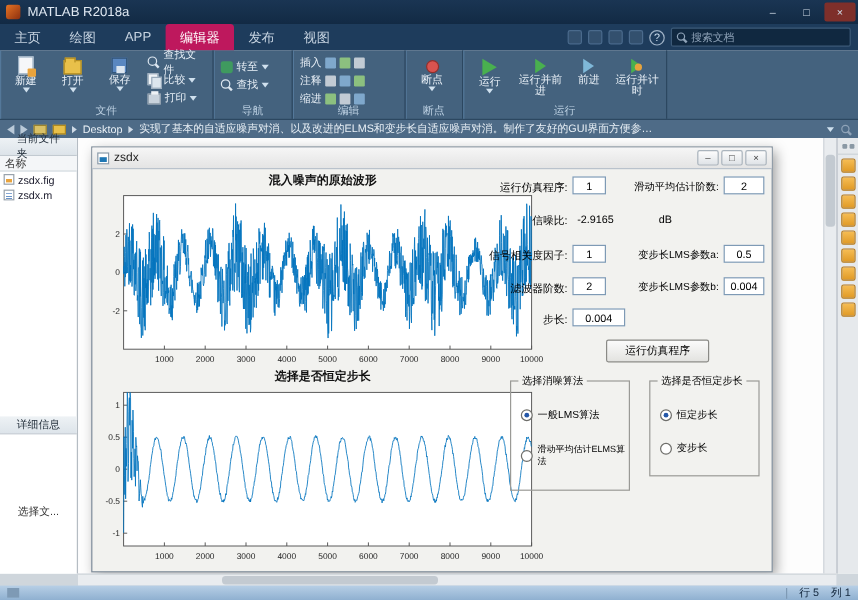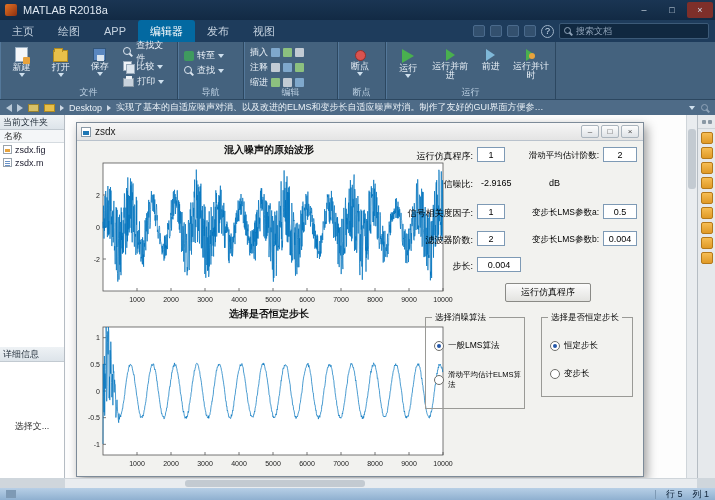--- a/index.html
+++ b/index.html
@@ -16,21 +16,21 @@
   .winbtns { margin-left:auto; display:flex; }
   .winbtn { width:26px; height:16px; margin-right:2px; color:#cfdae6; font-size:9px;
             display:flex; align-items:center; justify-content:center; border-radius:2px; }
   .winbtn.close { background:#7e2f2a; }
 
   
   .tabrow { position:absolute; top:20px; left:0; width:715px; height:22px;
             background:#1e3c5c; display:flex; align-items:flex-end; }
   .tab { height:22px; padding:0 12px; font-size:11px; color:#c6d3e0;
          display:flex; align-items:center; }
-  .tab.active { background:#0369a1; color:#ffffff; border-radius:3px 3px 0 0; }
+  .tab.active { background:#be185d; color:#ffffff; border-radius:3px 3px 0 0; }
   .tr-right { margin-left:auto; display:flex; align-items:center; gap:5px; padding-right:6px; height:22px; }
   .qaicon { width:12px; height:12px; border-radius:2px; background:#33506e;
             border:1px solid #4a6a8c; }
   .helpicon { width:13px; height:13px; border-radius:50%; border:1px solid #9fb2c6;
               color:#cfe0f0; font-size:9px; display:flex; align-items:center; justify-content:center; }
   .searchbox { display:flex; align-items:center; width:150px; height:16px; background:#102840;
                border:1px solid #3c5a78; border-radius:2px; padding:0 4px; gap:4px; }
   .mag { position:relative; width:8px; height:8px; flex:0 0 auto; }
   .mag::before { content:''; position:absolute; width:5px; height:5px; border:1.5px solid #8fa3b8;
                  border-radius:50%; left:0; top:0; }
@@ -100,21 +100,21 @@
   .bc-long { max-width:430px; overflow:hidden; text-overflow:ellipsis; white-space:nowrap; }
   .ab-right { margin-left:auto; display:flex; align-items:center; gap:6px; }
 
   
   .main { position:absolute; top:115px; left:0; width:715px; height:363px; background:#fbfbfc; }
 
   
   .sidebar { position:absolute; left:0; top:0; width:65px; height:363px; background:#ffffff;
              border-right:1px solid #b5bcc3; }
   .panelhead { height:15px; background:linear-gradient(#eef2f5,#dde4ea); border-bottom:1px solid #c2cad1;
-               font-size:9px; color:#24303c; display:flex; align-items:center; padding:0 3px; }
+               font-size:9px; color:#24303c; display:flex; align-items:center; padding:0 14px; }
   .colhead { height:13px; background:#f4f6f8; border-bottom:1px solid #d5dbe0; font-size:9px;
              color:#333; display:flex; align-items:center; padding:0 4px; }
   .filerow { height:13px; display:flex; align-items:center; gap:3px; padding:0 3px; font-size:9px; color:#223; }
   .fic { width:9px; height:9px; flex:0 0 auto; border:1px solid #98a2ac; background:#fff; position:relative; }
   .fic.fig::after { content:''; position:absolute; inset:1px; background:linear-gradient(180deg,#fff 40%,#e8a33d 40%); }
   .fic.m::after { content:''; position:absolute; left:1px; right:1px; top:2px; height:5px;
                   background:repeating-linear-gradient(#6a93c8 0 1px,#fff 1px 2px); }
   .details-head { position:absolute; left:0; top:232px; width:64px; }
   .details-text { position:absolute; left:0; top:305px; width:64px; text-align:center;
                   font-size:9px; color:#333; }

